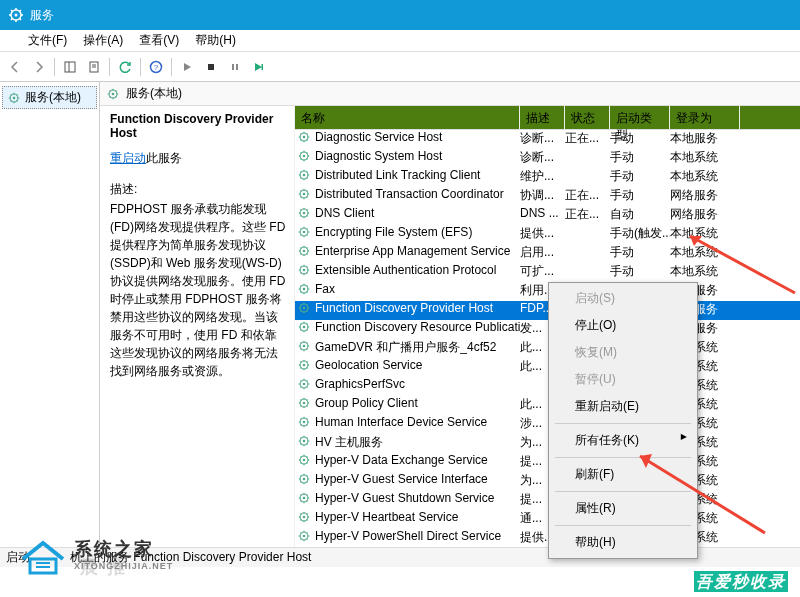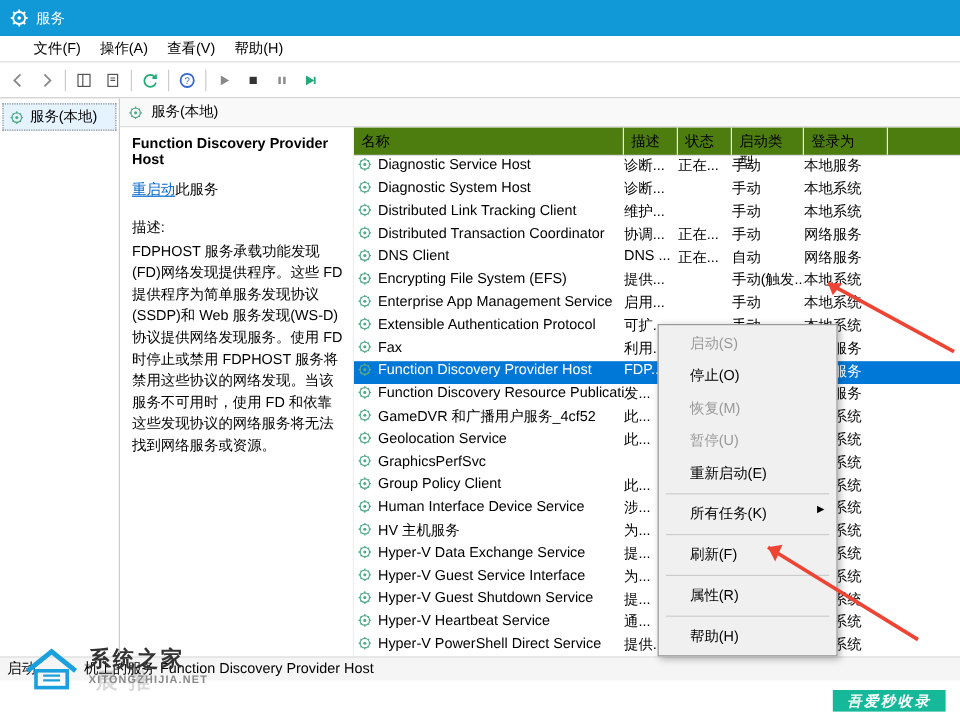--- a/index.html
+++ b/index.html
@@ -32,35 +32,35 @@
 .col-logon { width: 70px; }
 .listbody { flex: 1; overflow: hidden; position: relative; }
 .row { display: flex; height: 19px; align-items: flex-start; font-size: 12px; }
 .row.selected { background: #0078d7; color: #fff; }
 .row .gear { width: 14px; height: 14px; margin: 0 4px 0 2px; flex-shrink: 0; }
 .row .c-name { width: 205px; white-space: nowrap; overflow: hidden; }
 .row .c-desc { width: 45px; white-space: nowrap; overflow: hidden; }
 .row .c-stat { width: 45px; white-space: nowrap; overflow: hidden; }
 .row .c-start { width: 60px; white-space: nowrap; overflow: hidden; }
 .row .c-logon { width: 70px; white-space: nowrap; overflow: hidden; }
-.ctxmenu { position: absolute; left: 548px; top: 270px; width: 150px; background: #f0f0f0; border: 1px solid #999; box-shadow: 2px 2px 6px rgba(0,0,0,.3); z-index: 10; padding: 2px; }
+.ctxmenu { position: absolute; left: 548px; top: 282px; width: 150px; background: #f0f0f0; border: 1px solid #999; box-shadow: 2px 2px 6px rgba(0,0,0,.3); z-index: 10; padding: 2px; }
 .ctxmenu .mi { padding: 5px 20px 5px 24px; cursor: default; position: relative; }
 .ctxmenu .mi.disabled { color: #999; }
 .ctxmenu .mi.sub::after { content: "▶"; position: absolute; right: 8px; font-size: 8px; }
 .ctxmenu .msep { height: 1px; background: #ccc; margin: 3px 4px; }
 .arrow1 { position: absolute; left: 680px; top: 228px; width: 120px; height: 70px; pointer-events: none; z-index: 20; }
 .arrow2 { position: absolute; left: 630px; top: 448px; width: 140px; height: 90px; pointer-events: none; z-index: 20; }
 .statusbar { position: absolute; left: 0; bottom: 30px; height: 20px; display: flex; align-items: center; padding: 0 6px; font-size: 12px; background: #f5f5f5; border-top: 1px solid #ddd; width: 100%; }
 .wm-left { position: absolute; left: 18px; bottom: 20px; display: flex; align-items: flex-start; z-index: 30; }
 .wm-left svg { width: 50px; height: 40px; }
 .wm-left .txt { margin-left: 6px; }
 .wm-left .t1 { font-size: 18px; font-weight: bold; color: #333; letter-spacing: 2px; }
 .wm-left .t2 { font-size: 9px; color: #888; letter-spacing: 1px; font-weight: bold; }
 .wm-right { position: absolute; right: 12px; bottom: 4px; z-index: 30; }
-.wm-right .band { background: #16b89a; color: #fff; font-size: 12px; font-weight: bold; font-style: italic; padding: 2px 12px; letter-spacing: 2px; margin-left: 48px; }
+.wm-right .band { background: #16b89a; color: #fff; font-size: 16px; font-weight: bold; font-style: italic; padding: 2px 2px; letter-spacing: 2px; margin-left: 48px; }
 .wm-ghost { position: absolute; left: 80px; bottom: 18px; font-size: 18px; color: rgba(0,0,0,.15); font-weight: bold; letter-spacing: 2px; z-index: 25; }
 .gear { display: inline-block; }
 .gear svg { width: 100%; height: 100%; }
 </style>
 </head>
 <body>
 
 <div class="titlebar">
   <span class="gear icon"><svg viewBox="0 0 16 16">
         <circle cx="8" cy="8" r="5" fill="none" stroke="#fff" stroke-width="1.5"></circle>

